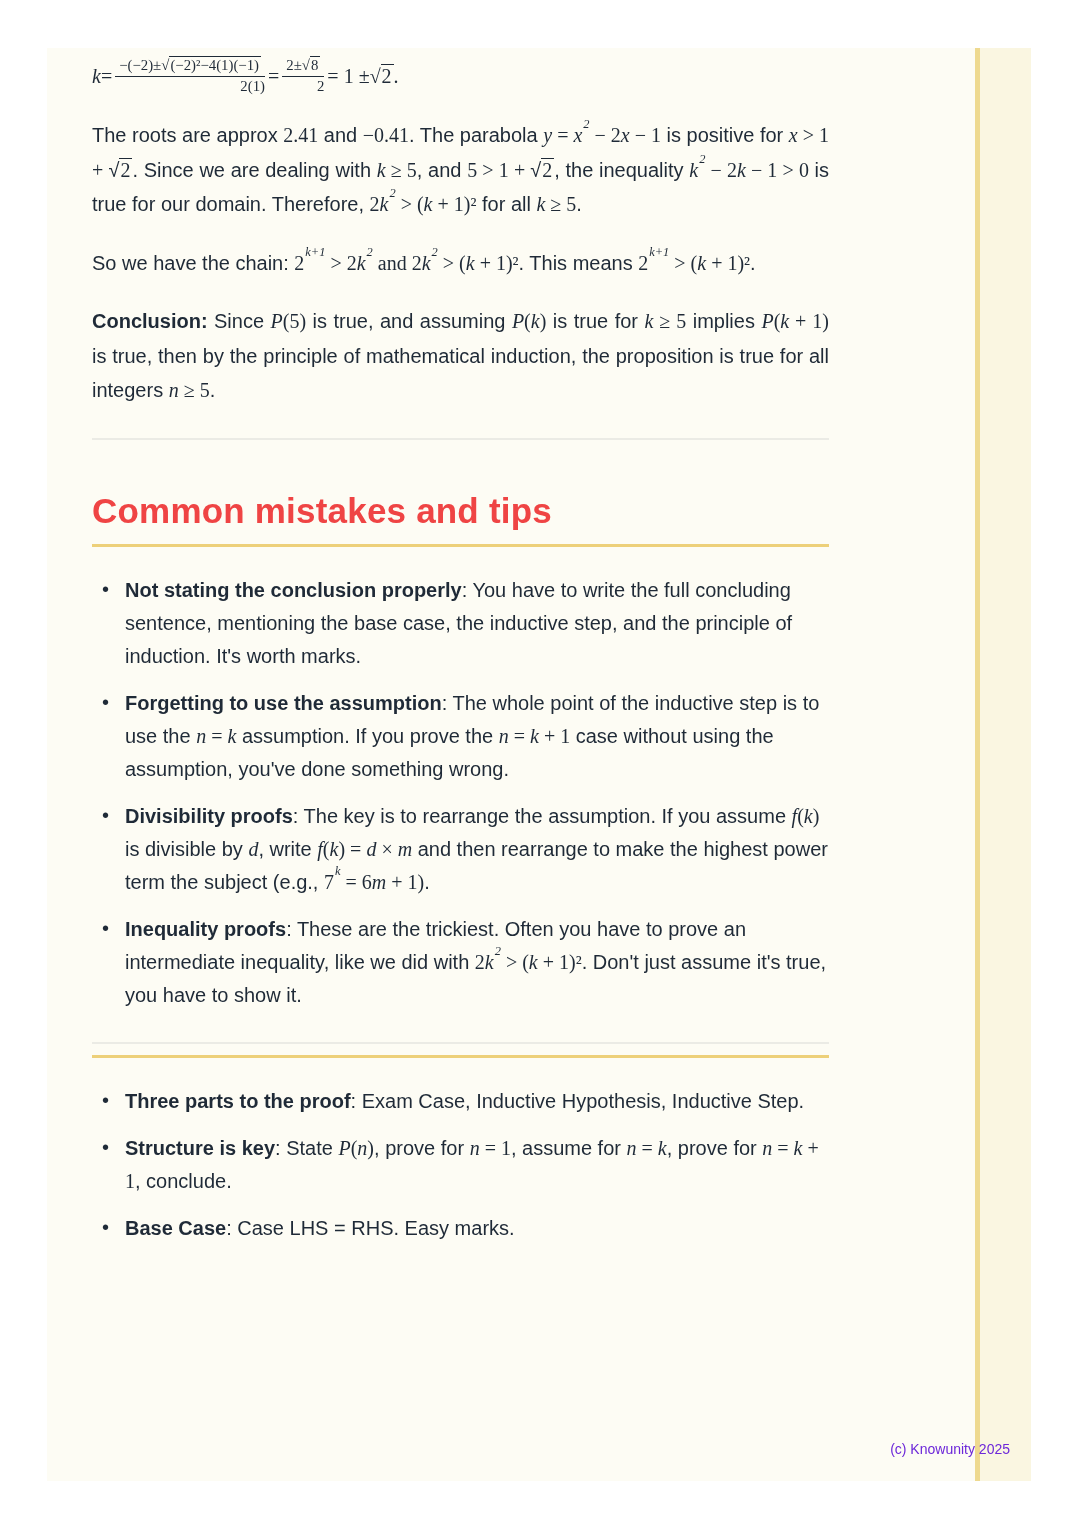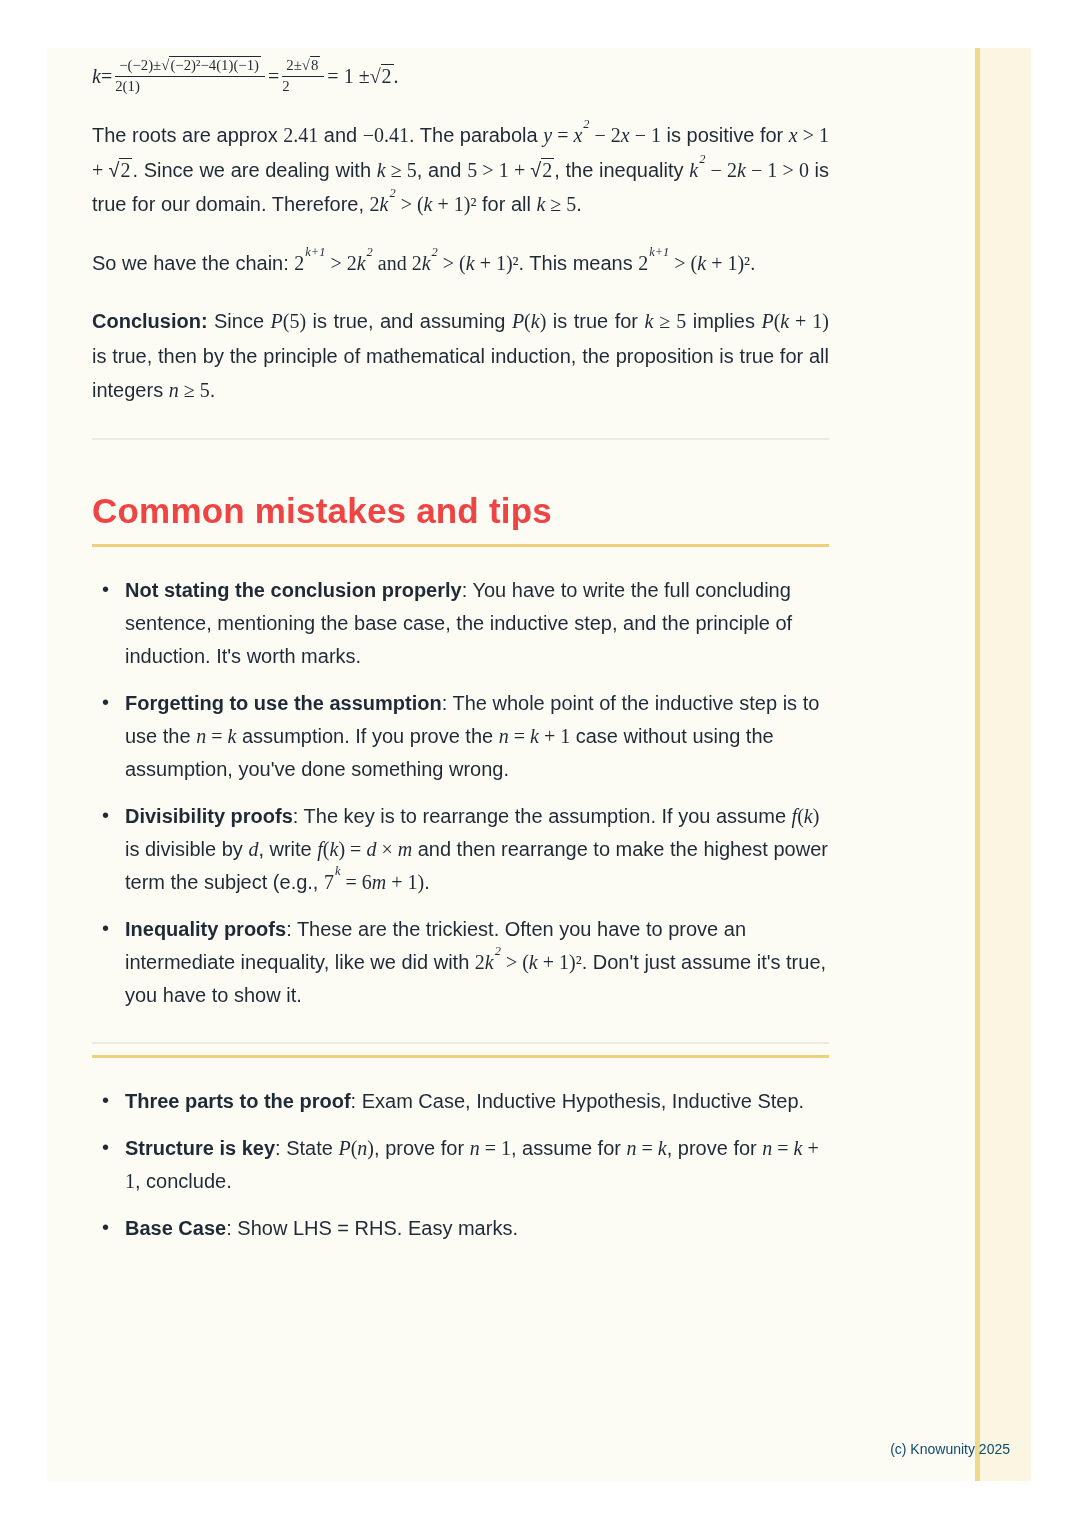--- a/index.html
+++ b/index.html
@@ -17,42 +17,42 @@
   }
   .content{
     position:absolute;left:45px;top:2px;width:737px;z-index:2;
   }
   
   .m{font-family:"Liberation Serif","DejaVu Serif",serif;}
   .i{font-style:italic;}
   .b{font-weight:700;}
   sup.m{font-family:"Liberation Serif","DejaVu Serif",serif;font-style:italic;
     font-size:0.62em;line-height:0;position:relative;top:-0.5em;margin-left:1px;}
-  .frac{display:inline-flex;flex-direction:column;align-items:flex-start;
+  .frac{display:inline-flex;flex-direction:column;align-items:flex-end;
     vertical-align:-0.85em;text-align:center;font-size:0.74em;line-height:1.2;margin:0 3px;}
   .frac .num{border-bottom:1.4px solid currentColor;padding:0 4px 1px;white-space:nowrap;}
   .frac .den{padding-top:1px;white-space:nowrap;}
   .sqrt{white-space:nowrap;}
   .sqrt::before{content:"√";}
   .sqrt .sb{border-top:1.4px solid currentColor;padding:0 2px 0 1px;}
   
   .formula{font-size:20px;line-height:34px;margin:0 0 16px;min-height:52px;display:flex;align-items:center;}
   p.body{font-size:20px;line-height:34.5px;margin:0 0 24px;text-align:justify;}
   p.chain{text-align:left;}
   hr.divider{border:none;border-top:2px solid #ebebe5;margin:30px 0 0;}
   h2.sec{font-size:35px;line-height:44px;font-weight:700;color:#ef4444;
     margin:49px 0 0;letter-spacing:0.2px;}
   .sec-rule{height:3px;background:#edd079;margin:11px 0 0;}
   ul.blist{list-style:none;margin:27px 0 0;padding:0;}
   ul.blist li{position:relative;padding-left:33px;font-size:20px;line-height:33px;
     margin:0 0 14px;}
   ul.blist li::before{content:"•";position:absolute;left:10px;top:-1px;color:#1f2a37;}
   .footer{
     position:absolute;right:21px;bottom:24px;z-index:3;
-    font-size:14px;color:#0c4a6e;
+    font-size:14px;color:#6d28d9;
   }
 </style>
 </head>
 <body>
 
 <div class="page">
   <div class="stripe"></div>
 
   <div class="content">
 
@@ -91,19 +91,19 @@
         <li><span class="b">Inequality proofs</span><span>: These are the trickiest. Often you have to prove an intermediate inequality, like we did with </span><span class="m">2</span><span class="m i">k<sup class="m">2</sup></span><span class="m"> &gt; (</span><span class="m i">k</span><span class="m"> + 1)²</span><span>. Don't just assume it's true, you have to show it.</span></li>
       </ul>
 
     <hr class="divider">
 
     <div class="sec-rule"></div>
 
     <ul class="blist">
         <li><span class="b">Three parts to the proof</span><span>: Exam Case, Inductive Hypothesis, Inductive Step.</span></li>
         <li><span class="b">Structure is key</span><span>: State </span><span class="m i">P</span><span class="m">(</span><span class="m i">n</span><span class="m">)</span><span>, prove for </span><span class="m i">n</span><span class="m"> = 1</span><span>, assume for </span><span class="m i">n</span><span class="m"> = </span><span class="m i">k</span><span>, prove for </span><span class="m i">n</span><span class="m"> = </span><span class="m i">k</span><span class="m"> + 1</span><span>, conclude.</span></li>
-        <li><span class="b">Base Case</span><span>: Show LHS = RHS. Easy marks.</span></li>
+        <li><span class="b">Base Case</span><span>: Case LHS = RHS. Easy marks.</span></li>
       </ul>
 
   </div>
 
   <div class="footer">(c) Knowunity 2025</div>
 </div>
 
 </body></html>

